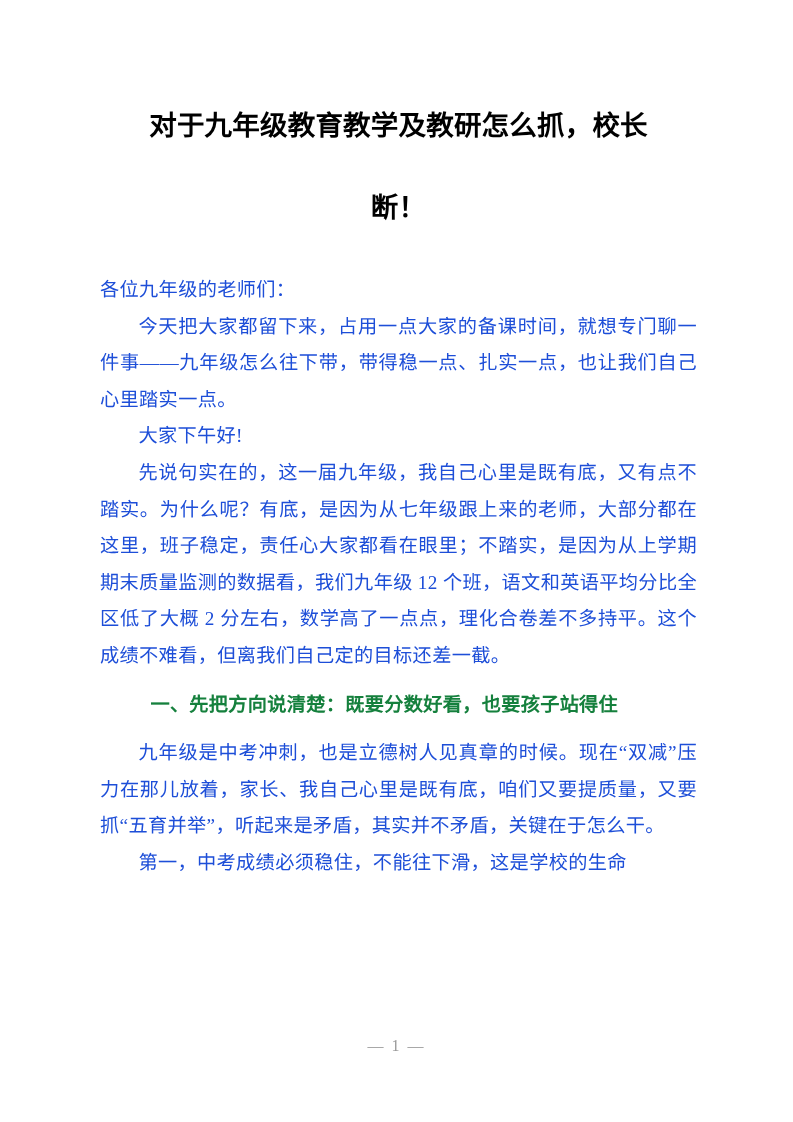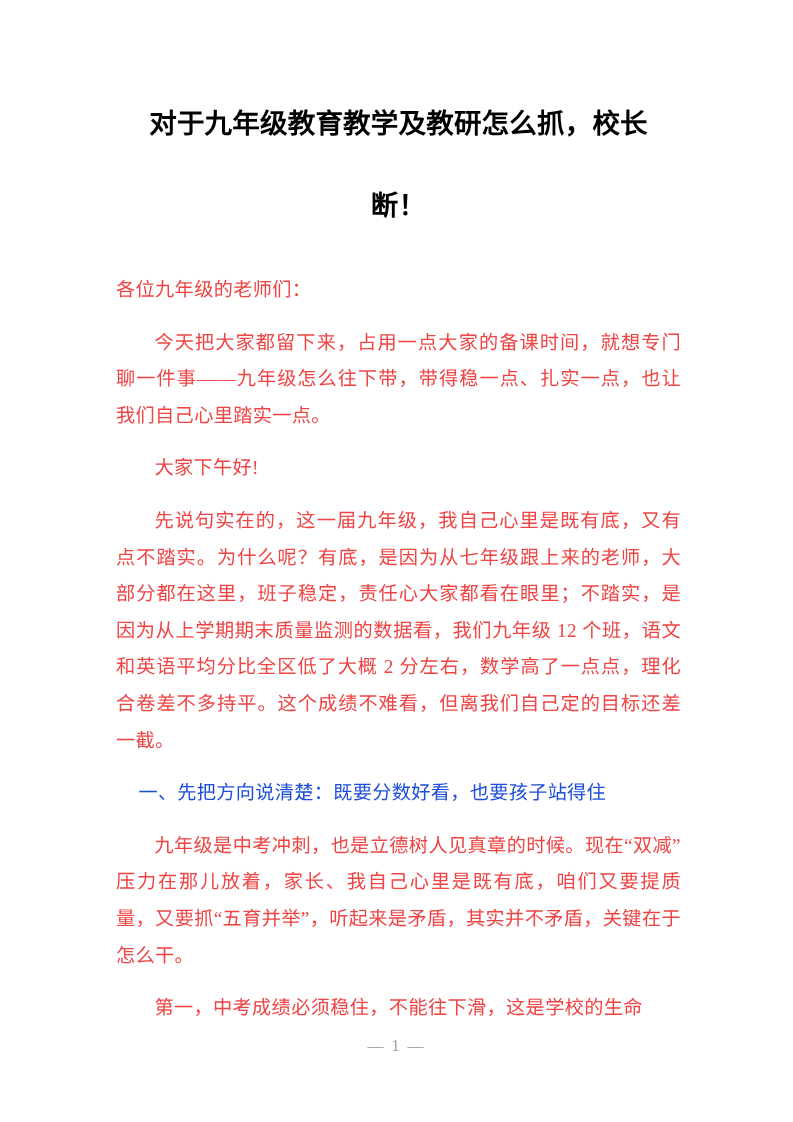--- a/index.html
+++ b/index.html
@@ -25,60 +25,60 @@
   .content {
     position: absolute;
     left: 100px;
     top: 0;
     width: 597px;
   }
   
   .doc-title {
     margin: 0;
     padding-top: 105px;
-    font-family: Liberation Mono, monospace;
+    font-family: Liberation Serif, serif;
     font-weight: bold;
     font-size: 27.5px;
     line-height: 41px;
     text-align: center;
     letter-spacing: 0.2px;
     color: #000;
     word-break: break-all;
   }
   
   .body-block {
     margin-top: 44px;
   }
   p.para {
-    margin: 16px;
+    margin: 0;
     font-family: "Liberation Serif", "DejaVu Serif", serif;
     font-size: 19.2px;
     line-height: 36.6px;
     text-align: justify;
     text-justify: inter-ideograph;
     text-align-last: left;
-    color: #ef4444;
+    color: #1d4ed8;
     word-break: break-all;
     letter-spacing: 0.35px;
   }
   p.indent {
     text-indent: 2em;
   }
   p.noindent {
     text-indent: 0;
   }
   h2.section-heading {
-    margin: 0;
+    margin: 12px;
     font-family: "Liberation Sans", "DejaVu Sans", sans-serif;
-    font-weight: normal;
+    font-weight: bold;
     font-size: 19.2px;
     line-height: 36.6px;
     text-indent: 2em;
     text-align: left;
-    color: #1d4ed8;
+    color: #15803d;
     letter-spacing: 0.3px;
     word-break: break-all;
   }
   
   .page-footer {
     position: absolute;
     left: 0;
     right: 0;
     top: 1036px;
     text-align: center;

